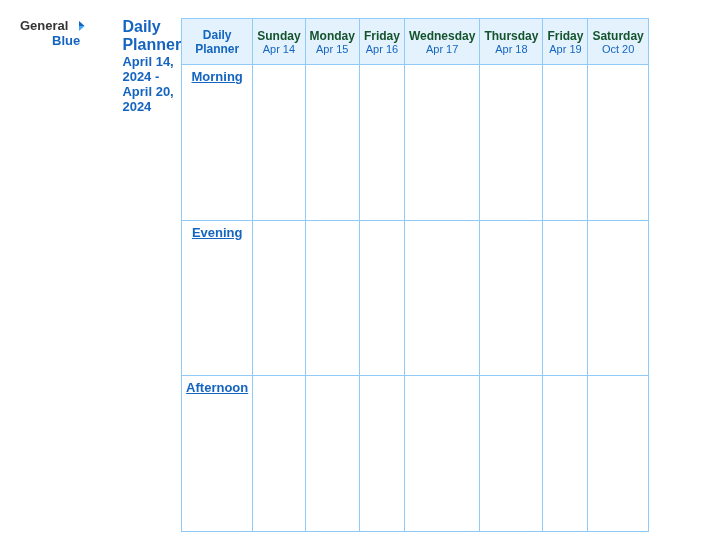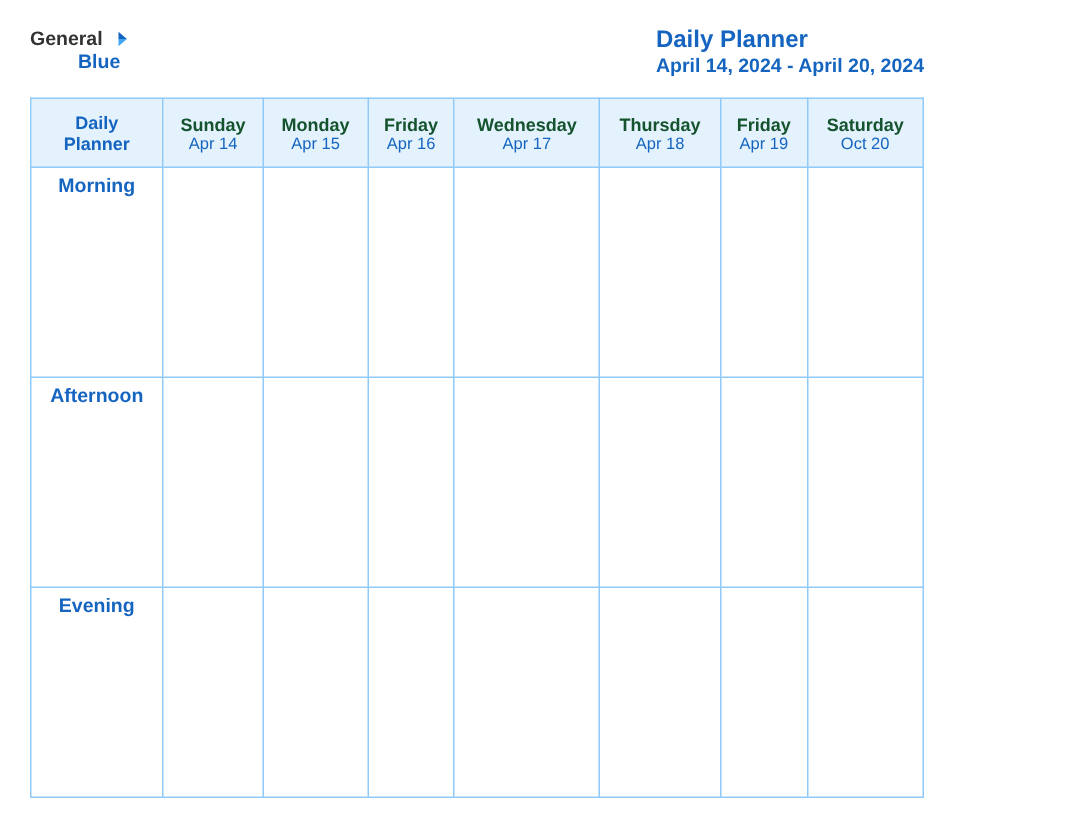--- a/index.html
+++ b/index.html
@@ -9,21 +9,21 @@
       background: #fff;
       font-family: Arial, sans-serif;
       overflow: hidden;
     }
     .page {
       width: 636px;
       height: 550px;
       background: #fff;
       padding: 18px 20px 18px 20px;
       display: flex;
-      flex-direction: column;
+      flex-direction: row;
     }
     .header {
       display: flex;
       justify-content: space-between;
       align-items: flex-start;
       margin-bottom: 14px;
     }
     .logo-area {
       display: flex;
       flex-direction: column;
@@ -99,20 +99,21 @@
       font-weight: bold;
       font-size: 12px;
       width: 88px;
     }
     .row-label-cell {
       background: #e8f5e9;
       color: #1565c0;
       font-weight: bold;
       font-size: 13px;
       width: 88px;
+      text-decoration: underline;
     }
     .calendar-table tbody td {
       background: #fff;
       height: 110px;
       vertical-align: top;
       padding: 4px;
     }
     .calendar-table tbody tr:last-child td {
       border-bottom: 1.5px solid #90caf9;
     }
@@ -181,31 +182,31 @@
         <td class="row-label-cell">Morning</td>
         <td></td>
         <td></td>
         <td></td>
         <td></td>
         <td></td>
         <td></td>
         <td></td>
       </tr>
       <tr>
+        <td class="row-label-cell">Evening</td>
+        <td></td>
+        <td></td>
+        <td></td>
+        <td></td>
+        <td></td>
+        <td></td>
+        <td></td>
+      </tr>
+      <tr>
         <td class="row-label-cell">Afternoon</td>
-        <td></td>
-        <td></td>
-        <td></td>
-        <td></td>
-        <td></td>
-        <td></td>
-        <td></td>
-      </tr>
-      <tr>
-        <td class="row-label-cell">Evening</td>
         <td></td>
         <td></td>
         <td></td>
         <td></td>
         <td></td>
         <td></td>
         <td></td>
       </tr>
     </tbody>
   </table>

